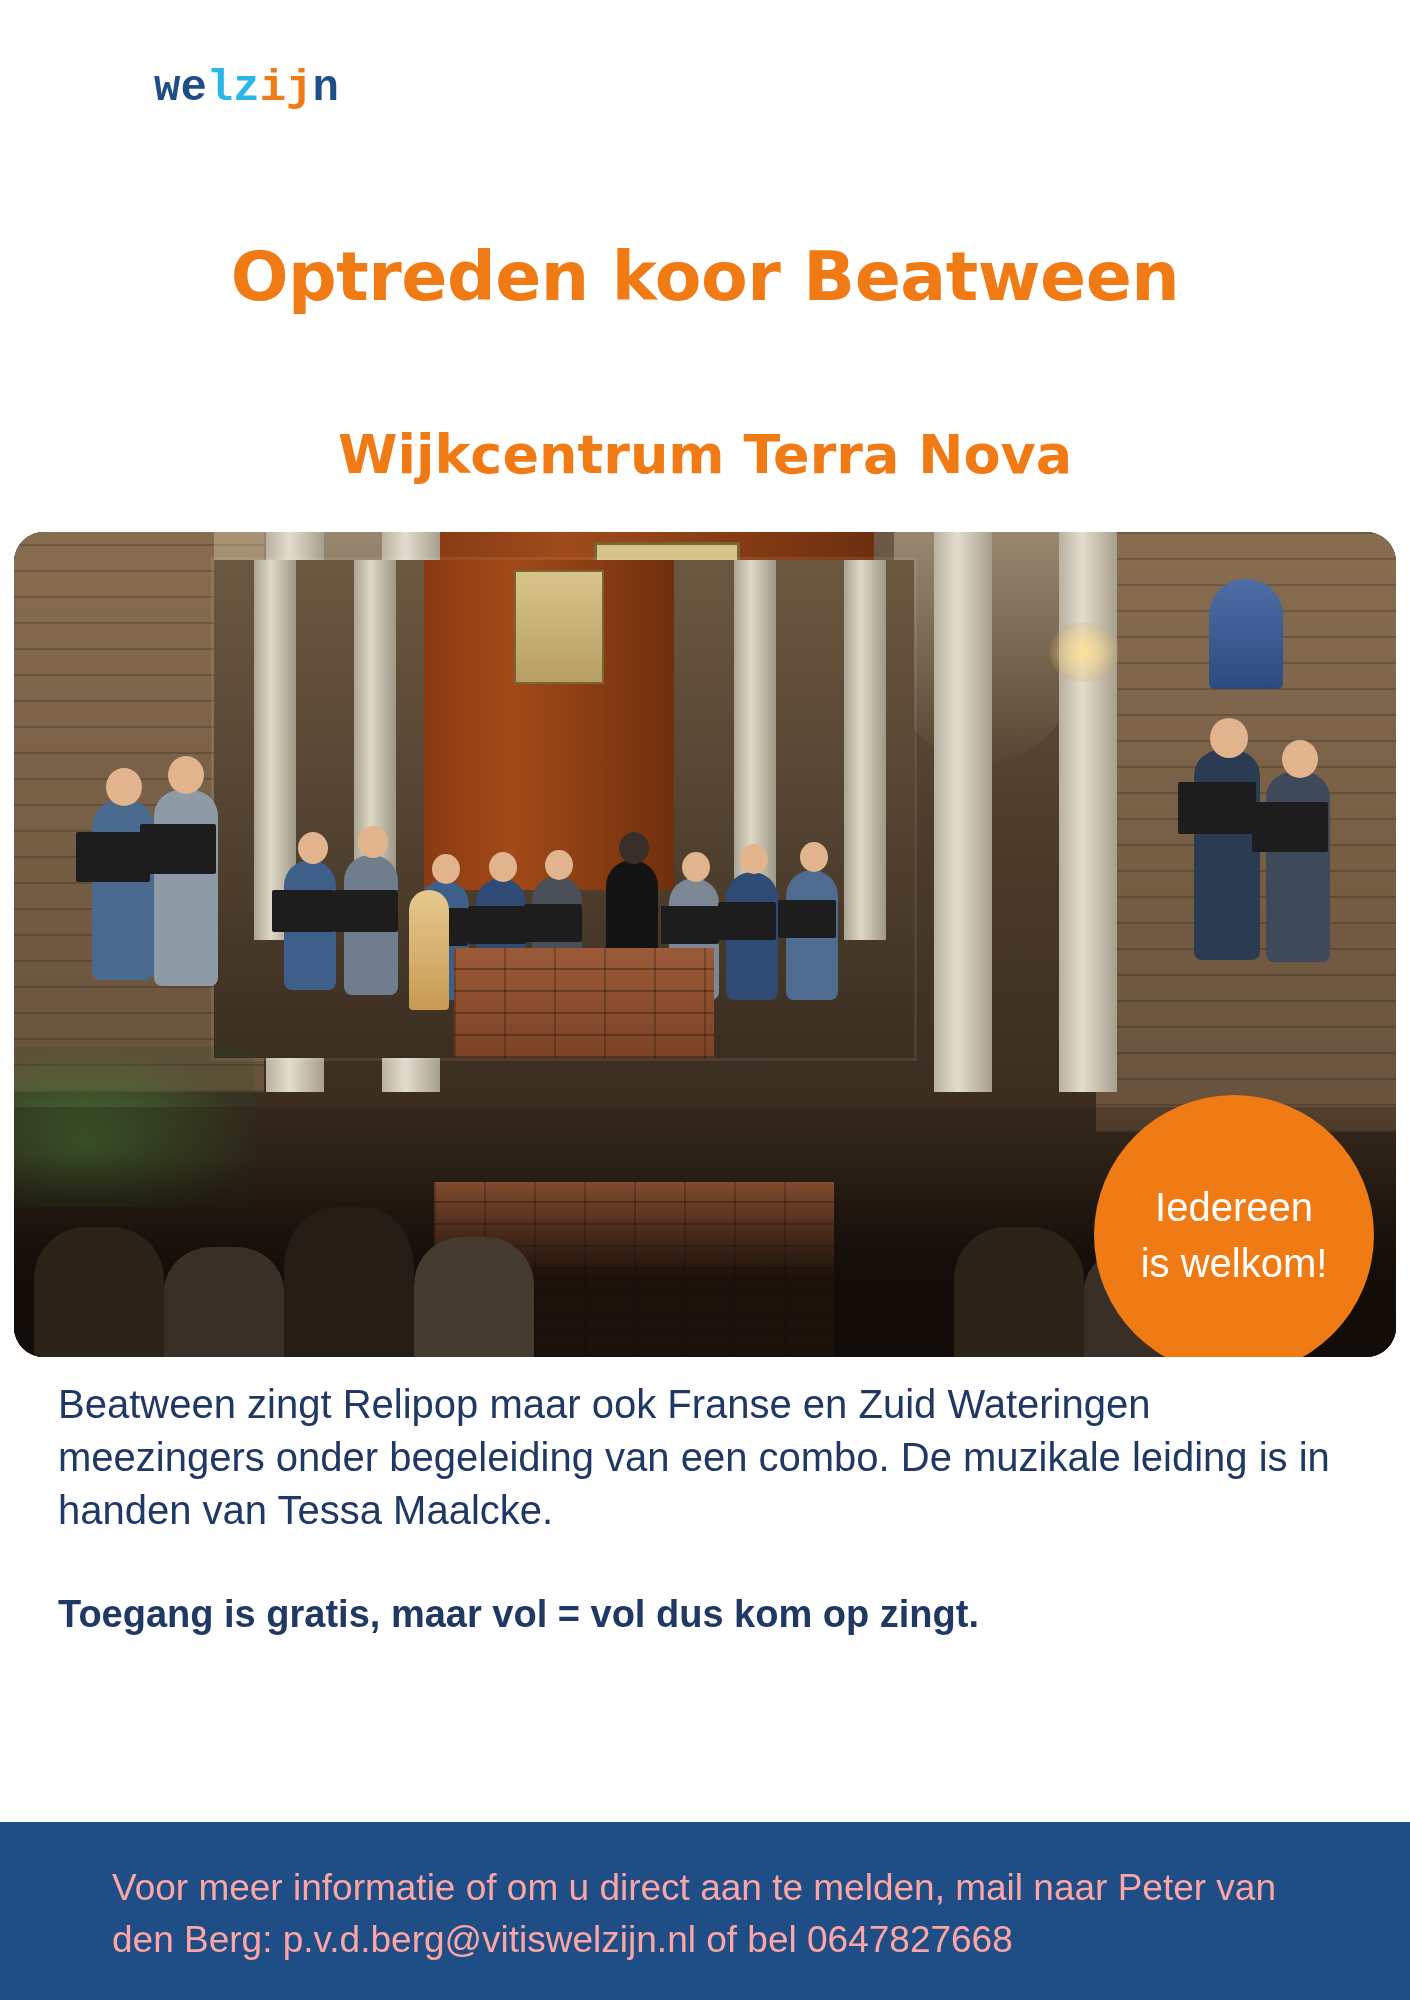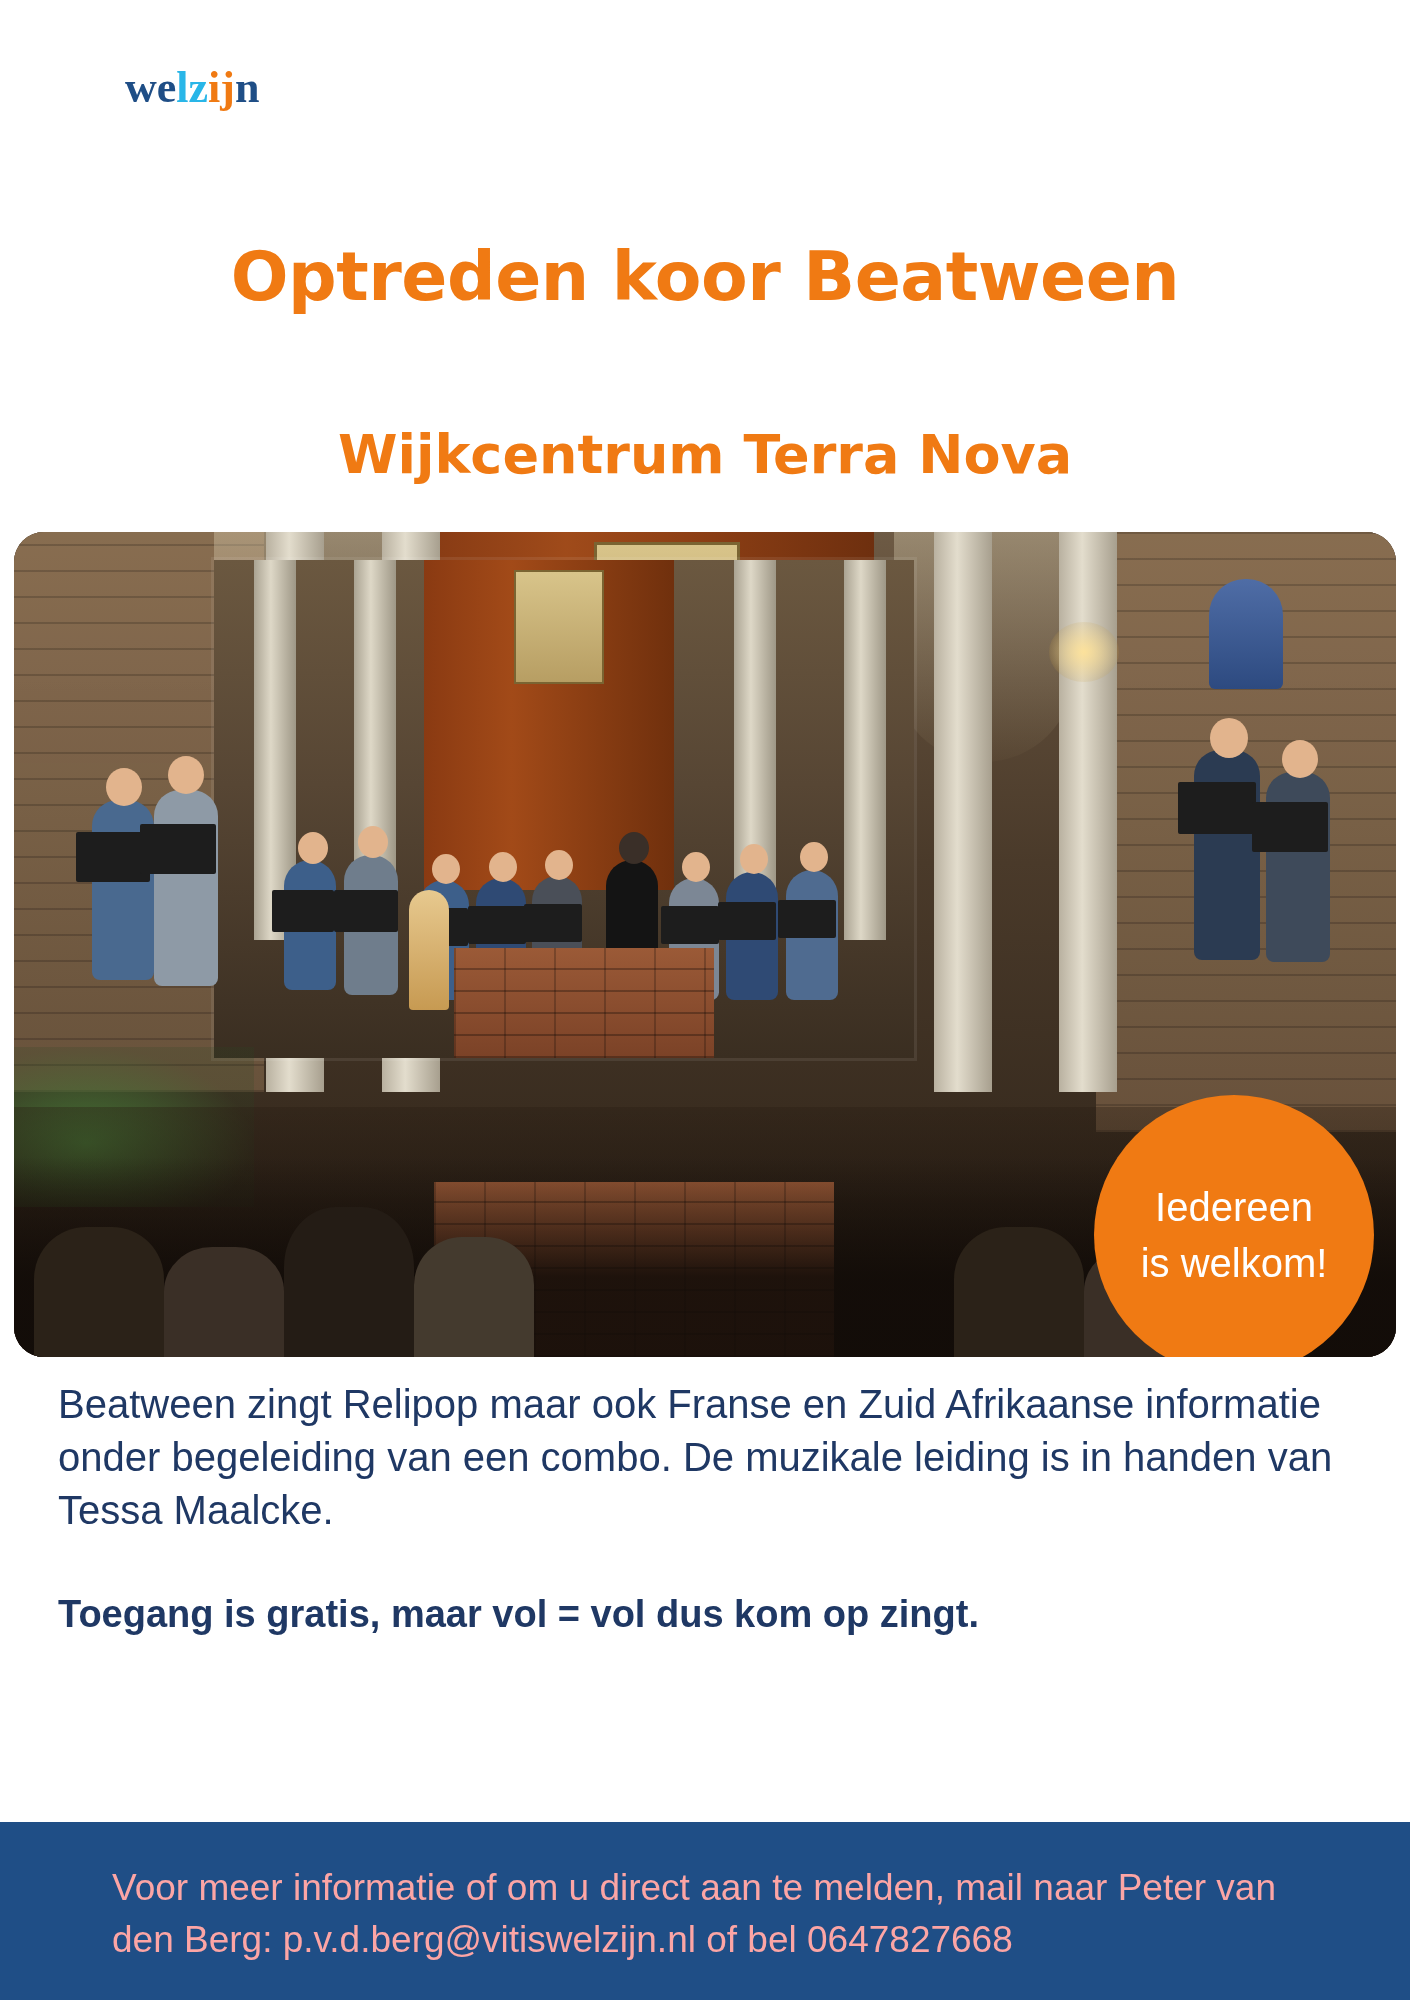--- a/index.html
+++ b/index.html
@@ -32,26 +32,26 @@
   }
   .logo-word {
     font-family: "DejaVu Sans", sans-serif;
     font-weight: bold;
     font-size: 76px;
     line-height: 74px;
     letter-spacing: -1px;
   }
   .logo-word span { display: inline-block; }
   .logo-sub {
-    font-family: Liberation Serif, serif;
+    font-family: Liberation Mono, monospace;
     font-weight: bold;
     font-size: 44px;
     line-height: 44px;
     letter-spacing: 0px;
-    margin-left: 67px;
+    margin-left: 96px;
     margin-top: 4px;
   }
   .logo-sub span { display: inline-block; }
 
   
   .title-main {
     position: absolute;
     left: 0;
     top: 238px;
     width: 1410px;
@@ -379,21 +379,21 @@
       <div class="aud" style="left:940px;  width:130px; height:130px; background:#2b2218;"></div>
       <div class="aud" style="left:1070px; width:120px; height:110px; background:#3a2f26;"></div>
     </div>
 
     <div class="badge">
       <div>Iedereen</div>
       <div>is welkom!</div>
     </div>
   </div>
 
-  <div class="body-text">Beatween zingt Relipop maar ook Franse en Zuid Afrikaanse informatie onder begeleiding van een combo. De muzikale leiding is in handen van Tessa Maalcke.</div>
+  <div class="body-text">Beatween zingt Relipop maar ook Franse en Zuid Wateringen meezingers onder begeleiding van een combo. De muzikale leiding is in handen van Tessa Maalcke.</div>
 
   <div class="body-bold">
     <div>Toegang is gratis, maar vol = vol dus kom op zingt.</div>
   </div>
 
   <div class="footer">
     <div class="footer-text">Voor meer informatie of om u direct aan te melden, mail naar Peter van den Berg: p.v.d.berg@vitiswelzijn.nl of bel 0647827668</div>
   </div>
 
 </div>

